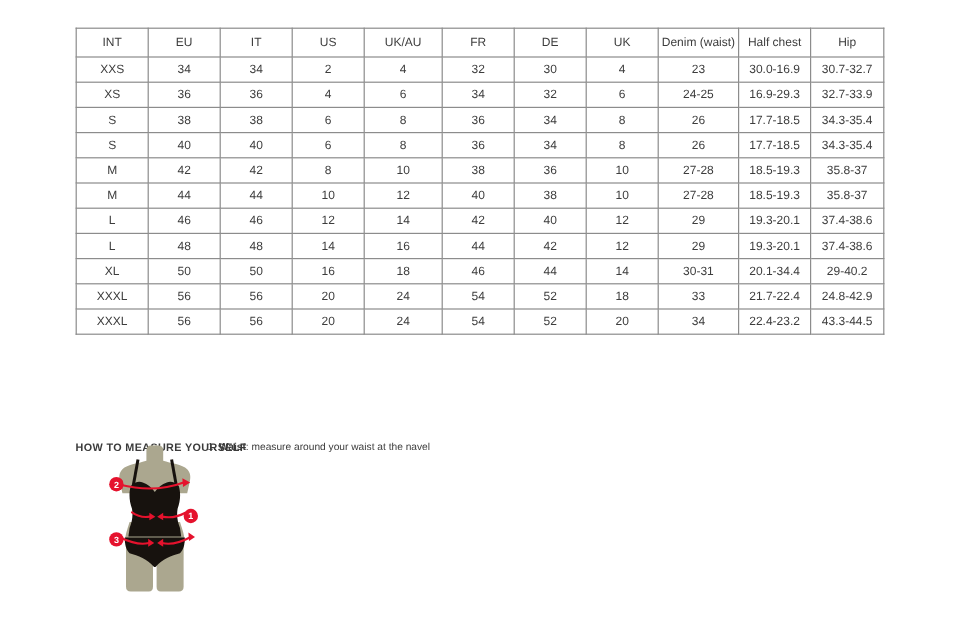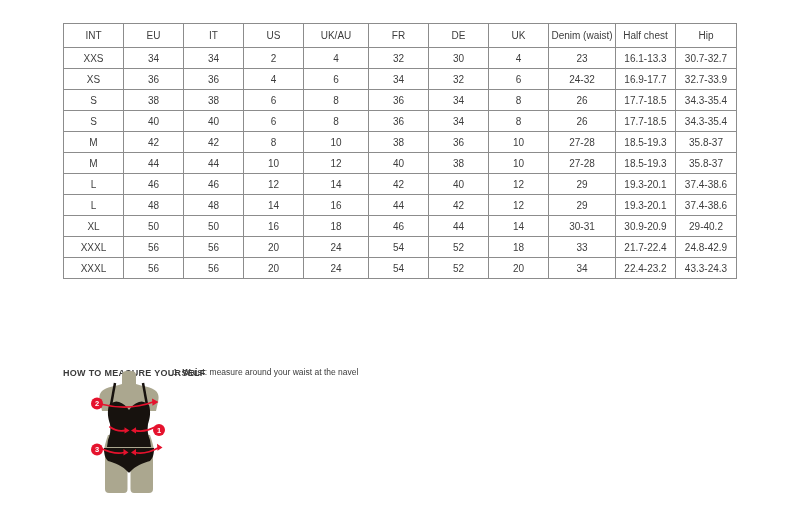--- a/index.html
+++ b/index.html
@@ -87,34 +87,34 @@
         <tr>
           <td>XXS</td>
           <td>34</td>
           <td>34</td>
           <td>2</td>
           <td>4</td>
           <td>32</td>
           <td>30</td>
           <td>4</td>
           <td>23</td>
-          <td>16.1-13.3</td>
+          <td>30.0-16.9</td>
           <td>30.7-32.7</td>
         </tr>
         <tr>
           <td>XS</td>
           <td>36</td>
           <td>36</td>
           <td>4</td>
           <td>6</td>
           <td>34</td>
           <td>32</td>
           <td>6</td>
-          <td>24-32</td>
-          <td>16.9-17.7</td>
+          <td>24-25</td>
+          <td>16.9-29.3</td>
           <td>32.7-33.9</td>
         </tr>
         <tr>
           <td>S</td>
           <td>38</td>
           <td>38</td>
           <td>6</td>
           <td>8</td>
           <td>36</td>
           <td>34</td>
@@ -191,21 +191,21 @@
         <tr>
           <td>XL</td>
           <td>50</td>
           <td>50</td>
           <td>16</td>
           <td>18</td>
           <td>46</td>
           <td>44</td>
           <td>14</td>
           <td>30-31</td>
-          <td>30.9-20.9</td>
+          <td>20.1-34.4</td>
           <td>29-40.2</td>
         </tr>
         <tr>
           <td>XXXL</td>
           <td>56</td>
           <td>56</td>
           <td>20</td>
           <td>24</td>
           <td>54</td>
           <td>52</td>
@@ -218,21 +218,21 @@
           <td>XXXL</td>
           <td>56</td>
           <td>56</td>
           <td>20</td>
           <td>24</td>
           <td>54</td>
           <td>52</td>
           <td>20</td>
           <td>34</td>
           <td>22.4-23.2</td>
-          <td>43.3-24.3</td>
+          <td>43.3-44.5</td>
         </tr>
       </tbody>
   </table>
 
   <div class="measure-heading">HOW TO MEASURE YOURSELF</div>
 
   <div class="figure-wrap">
     <svg width="84" height="124" viewBox="0 0 84 124">
 
       <path fill="var(--mannequin-skin)" d="M34,13 L34,4 Q34,0 39,0 L43,0 Q48,0 48,4 L48,13

